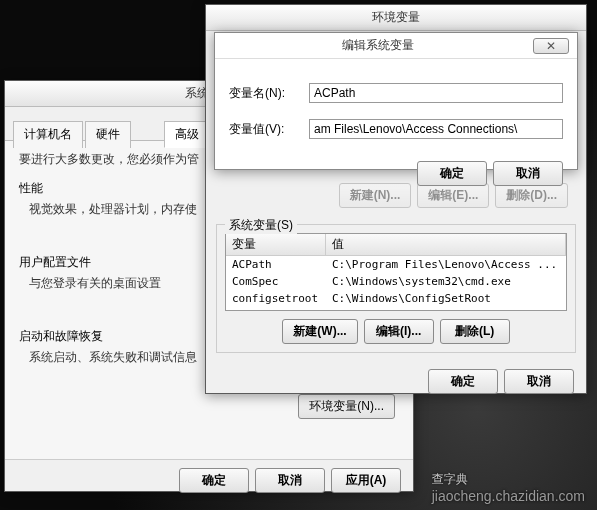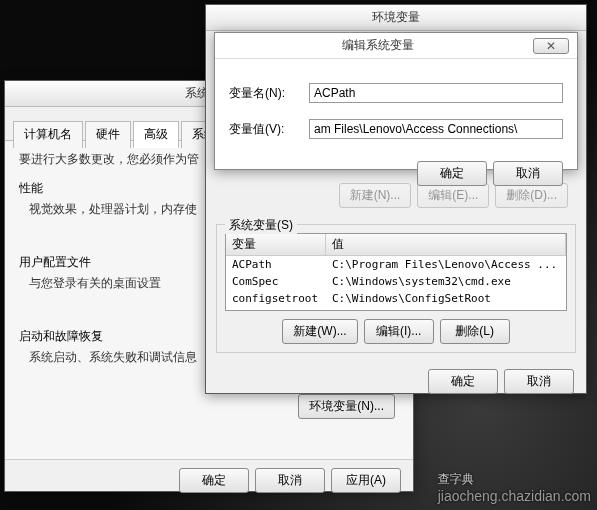--- a/index.html
+++ b/index.html
@@ -1,40 +1,40 @@
 <!DOCTYPE html>
 <html><head>
 <meta charset="utf-8">
 <style>
 * { box-sizing: border-box; margin: 0; padding: 0; font-family: "Microsoft YaHei", "SimSun", sans-serif; font-size: 12px; }
 body { background: #1a1a1a; width: 597px; height: 510px; position: relative; overflow: hidden; }
 .bg-noise { position: absolute; inset: 0; background: radial-gradient(circle at 80% 80%, #3a3a3a 0%, #0a0a0a 60%); }
-.watermark { position: absolute; right: 6px; bottom: 6px; color: #ccc; font-size: 13px; text-shadow: 0 0 3px #000; pointer-events: none; }
+.watermark { position: absolute; right: 12px; bottom: 6px; color: #ccc; font-size: 13px; text-shadow: 0 0 3px #000; pointer-events: none; }
 .watermark .sub { font-size: 14px; color: #999; display: block; }
 
 .window { position: absolute; background: #f0f0f0; border: 1px solid #5a5a5a; box-shadow: 0 2px 12px rgba(0,0,0,.4); }
 .win1 { left: 4px; top: 80px; width: 410px; height: 412px; }
 .win2 { left: 205px; top: 4px; width: 382px; height: 390px; }
 .win3 { left: 214px; top: 32px; width: 364px; height: 138px; background: #fff; border: 1px solid #888; z-index: 3; }
 
 .titlebar { height: 26px; background: linear-gradient(#fdfdfd, #e4e4e4); border-bottom: 1px solid #bbb; display: flex; align-items: center; padding: 0 8px; }
 .titlebar .title { flex: 1; color: #333; text-align: center; }
 .close-btn { width: 36px; height: 16px; border: 1px solid #8a8a8a; border-radius: 3px; background: linear-gradient(#fafafa,#e0e0e0); display: flex; align-items: center; justify-content: center; font-size: 10px; color: #555; font-family: Arial; }
 
 .tabs { display: flex; padding: 6px 8px 0 8px; border-bottom: 1px solid #bbb; background: #f0f0f0; }
 .tab { padding: 4px 10px; border: 1px solid #bbb; border-bottom: none; background: #f6f6f6; margin-right: 2px; position: relative; top: 8px; }
-.tab.active { background: #fff; border-bottom: 1px solid #fff; }
+.tab.active { background: #fff; border-bottom: 1px solid #fff; margin-left: 31px; }
 
 .content { padding: 10px 14px; background: #f6f6f6; }
 .section { margin-bottom: 12px; }
 .section .heading { margin-bottom: 4px; color: #000; }
 .section .desc { color: #333; margin-left: 10px; margin-bottom: 6px; }
 
 .btn { display: inline-block; min-width: 70px; padding: 3px 10px; border: 1px solid #8a8a8a; border-radius: 3px; background: linear-gradient(#fafafa,#e2e2e2); text-align: center; cursor: default; }
-.btn-row { display: flex; justify-content: flex-end; gap: 6px; padding: 8px 12px; }
+.btn-row { display: flex; justify-content: flex-end; gap: 6px; padding: 8px 12px; font-weight: bold; }
 
 .form-row { display: flex; align-items: center; margin: 16px 0; }
 .form-row .lbl { width: 80px; }
 .form-row input { flex: 1; border: 1px solid #999; padding: 2px 4px; font-size: 12px; height: 20px; }
 
 .fieldset { border: 1px solid #ccc; margin: 8px 10px; padding: 8px; position: relative; }
 .fieldset .legend { position: absolute; top: -8px; left: 8px; background: #f0f0f0; padding: 0 4px; }
 
 .listbox { border: 1px solid #999; background: #fff; height: 78px; overflow: hidden; }
 .listhead { display: flex; background: linear-gradient(#fafafa,#e4e4e4); border-bottom: 1px solid #ccc; }

